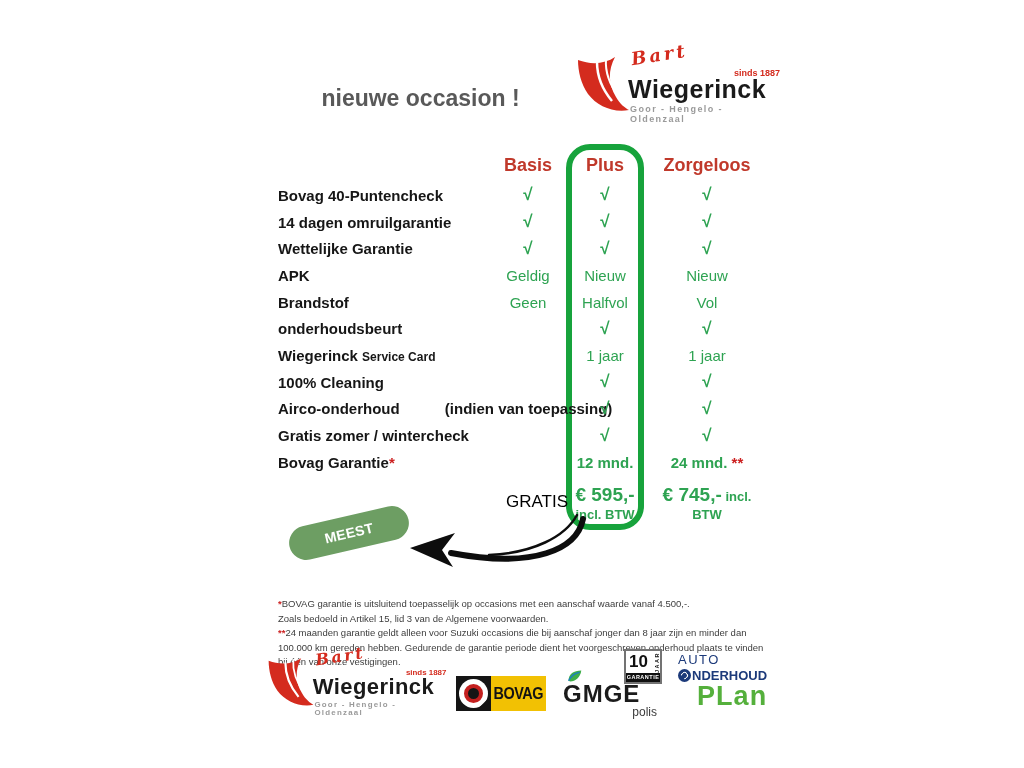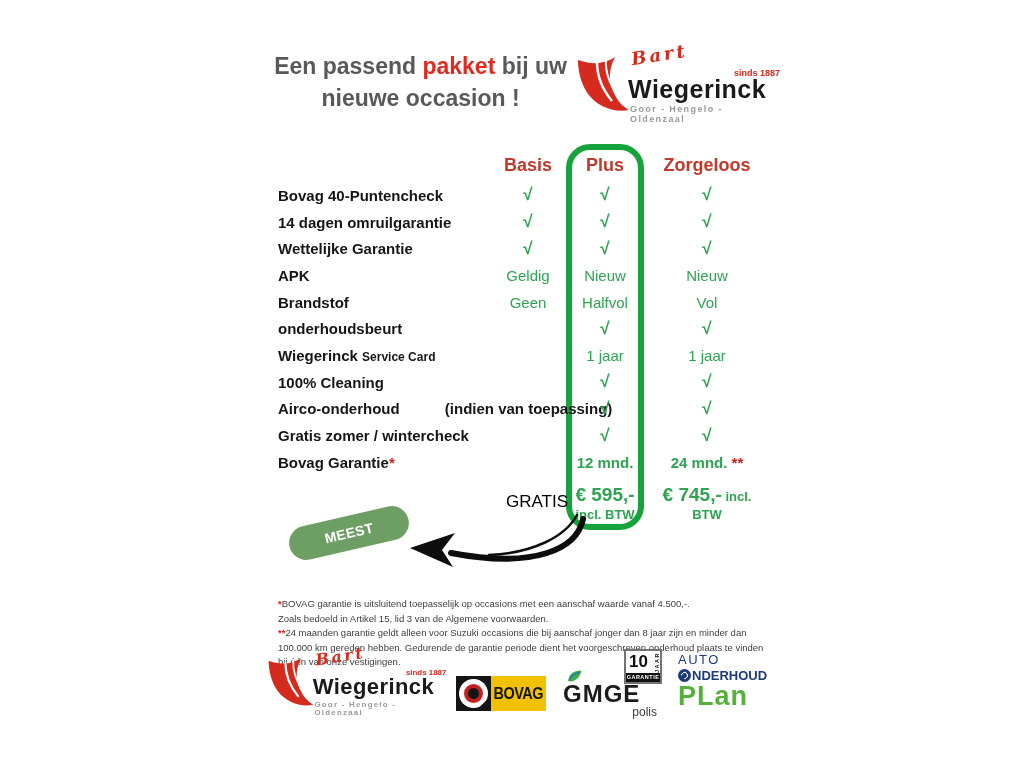--- a/index.html
+++ b/index.html
@@ -82,29 +82,29 @@
   .b10-gar{position:absolute;left:0;right:0;bottom:0;height:9px;background:#101010;color:#fff;
            font-size:5.5px;font-weight:bold;text-align:center;line-height:9px;letter-spacing:0.5px;}
 
   .aop{position:absolute;left:678px;top:652px;}
   .aop-l1{font-size:13px;font-weight:normal;color:#1c3a7a;letter-spacing:1.5px;}
   .aop-l2{font-size:13px;font-weight:bold;color:#1c3a7a;display:flex;align-items:center;margin-top:1px;}
   .o-icon{width:13px;height:13px;border-radius:50%;background:#1c3a7a;position:relative;margin-right:1px;}
   .o-icon:after{content:"";position:absolute;left:3px;top:3px;width:7px;height:7px;border-radius:50%;
                 border:1.5px solid #fff;border-left-color:transparent;box-sizing:border-box;
                 transform:rotate(-40deg);}
-  .aop-l3{font-size:27px;font-weight:bold;color:#55b03c;line-height:26px;letter-spacing:1px;}
+  .aop-l3{font-size:27px;font-weight:bold;color:#55b03c;line-height:26px;letter-spacing:1px;text-align:right;}
 </style>
 </head>
 <body>
 
 <div class="page">
 
   <div class="title">
-    <span><span>Een passend </span><span class="accent">pakket</span><span> bij uw</span></span><br>
+    <br>
     <span>nieuwe occasion !</span>
   </div>
 
   <div class="wlogo wlogo-top">
     <svg class="swoosh" viewBox="0 0 54 58">
       <path d="M3,4 C16,9 30,8 40,1 C33,14 33,28 41,41 C45,48 50,52 54,54 C38,57 22,50 13,38 C6,28 3,15 3,4 Z" fill="#d42b1e"></path>
       <path d="M22,6 C22,20 27,33 37,45" stroke="#ffffff" stroke-width="2.5" fill="none"></path>
       <path d="M31,3 C30,16 34,28 44,41" stroke="#ffffff" stroke-width="2" fill="none"></path>
     </svg>
     <div class="bart">Bart</div>

